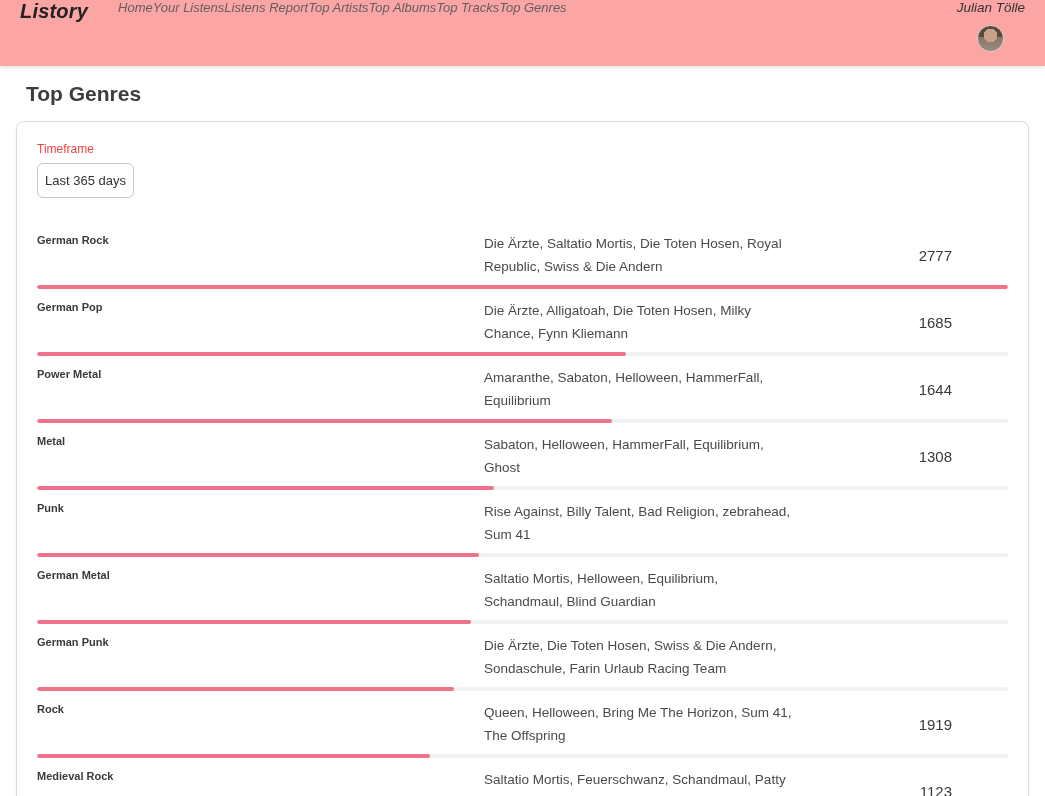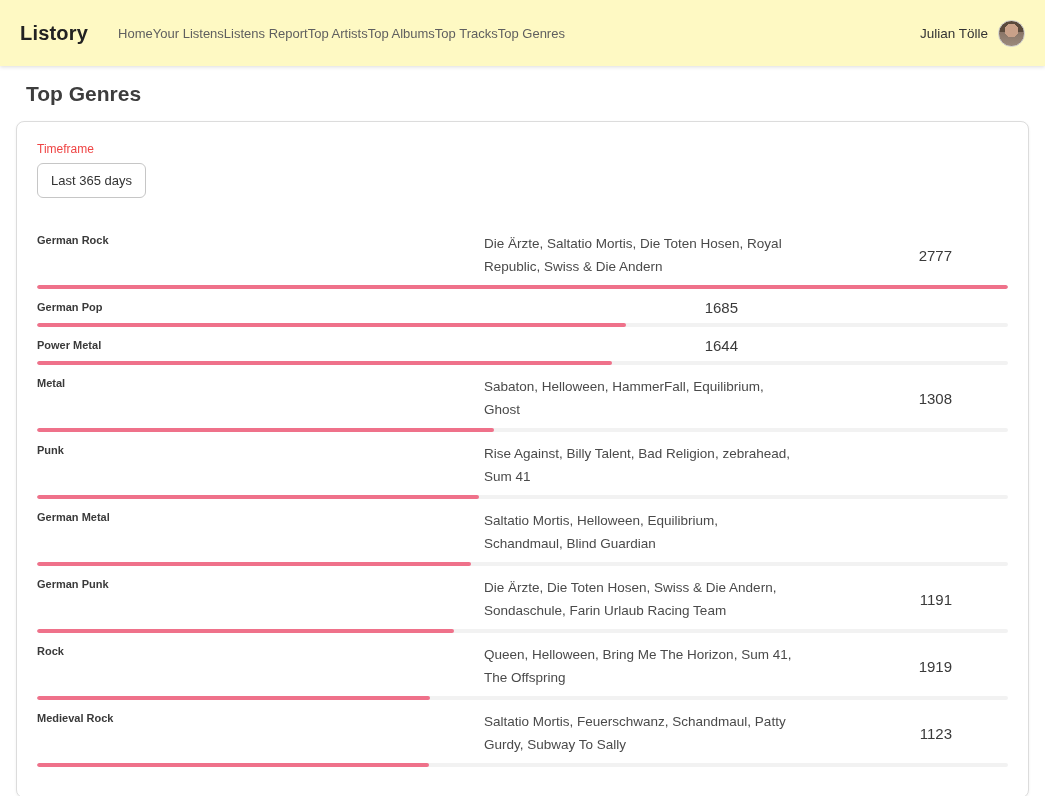--- a/index.html
+++ b/index.html
@@ -6,27 +6,28 @@
   html, body { width: 1045px; height: 796px; overflow: hidden; }
   body {
     font-family: "Liberation Sans", sans-serif;
     background: #ffffff;
     color: #333;
   }
 
   
   .navbar {
     display: flex;
-    align-items: center;
+    align-items: flex-start;
     height: 66px;
     padding: 0 20px;
-    background: #fef9c3;
+    background: #fca5a5;
     box-shadow: 0 1px 4px rgba(0,0,0,0.14);
     position: relative;
     z-index: 2;
+    font-style: italic;
   }
   .brand {
     font-size: 20px;
     font-weight: bold;
     color: #222;
     margin-right: 30px;
     cursor: pointer;
     letter-spacing: 0.2px;
   }
   .nav-links { display: flex; }
@@ -34,20 +35,21 @@
     font-size: 13px;
     color: #5f5f5f;
     cursor: pointer;
     white-space: nowrap;
   }
   .nav-user {
     margin-left: auto;
     display: flex;
     align-items: center;
     gap: 10px;
+    flex-direction: column;
   }
   .nav-user-name { font-size: 13.5px; color: #333; cursor: pointer; }
   .avatar {
     width: 27px;
     height: 27px;
     border-radius: 50%;
     cursor: pointer;
     background:
       radial-gradient(circle at 50% 38%, #c9a189 0 34%, transparent 35%),
       linear-gradient(180deg, #5a4a3c 0 45%, #8a7668 46%, #9b8a7c 100%);
@@ -70,21 +72,21 @@
     background: #fff;
   }
   .tf-label { font-size: 12px; color: #ef4444; margin-bottom: 7px; }
   .tf-button {
     display: inline-block;
     font-family: "Liberation Sans", sans-serif;
     font-size: 13px;
     color: #333;
     border: 1px solid #c6c6c6;
     border-radius: 6px;
-    padding: 9px 13px;
+    padding: 9px 7px;
     background: #fff;
     cursor: pointer;
   }
 
   
   .genre-list { margin-top: 24px; }
   .genre-row { padding-top: 10px; }
   .row-grid {
     display: grid;
     grid-template-columns: 447px 310px 1fr;
@@ -151,30 +153,32 @@
       <div class="g-count">2777</div>
     </div>
     <div class="bar-track">
       <div class="bar-fill" style="width: 100%; background: rgb(239, 113, 138);"></div>
     </div>
   </div>
 
   <div class="genre-row">
     <div class="row-grid">
       <div class="g-name">German Pop</div>
+      <div class="g-artists">Die Ärzte, Alligatoah, Die Toten Hosen, Milky Chance, Fynn Kliemann</div>
       <div class="g-count">1685</div>
     </div>
     <div class="bar-track">
       <div class="bar-fill" style="width: 60.7%; background: rgb(239, 113, 138);"></div>
     </div>
   </div>
 
   <div class="genre-row">
     <div class="row-grid">
       <div class="g-name">Power Metal</div>
+      <div class="g-artists">Amaranthe, Sabaton, Helloween, HammerFall, Equilibrium</div>
       <div class="g-count">1644</div>
     </div>
     <div class="bar-track">
       <div class="bar-fill" style="width: 59.2%; background: rgb(239, 113, 138);"></div>
     </div>
   </div>
 
   <div class="genre-row">
     <div class="row-grid">
       <div class="g-name">Metal</div>
@@ -203,21 +207,20 @@
     </div>
     <div class="bar-track">
       <div class="bar-fill" style="width: 44.7%; background: rgb(239, 113, 138);"></div>
     </div>
   </div>
 
   <div class="genre-row">
     <div class="row-grid">
       <div class="g-name">German Punk</div>
       <div class="g-artists">Die Ärzte, Die Toten Hosen, Swiss &amp; Die Andern, Sondaschule, Farin Urlaub Racing Team</div>
-      <div class="g-count">1191</div>
     </div>
     <div class="bar-track">
       <div class="bar-fill" style="width: 42.9%; background: rgb(239, 113, 138);"></div>
     </div>
   </div>
 
   <div class="genre-row">
     <div class="row-grid">
       <div class="g-name">Rock</div>
       <div class="g-artists">Queen, Helloween, Bring Me The Horizon, Sum 41, The Offspring</div>

